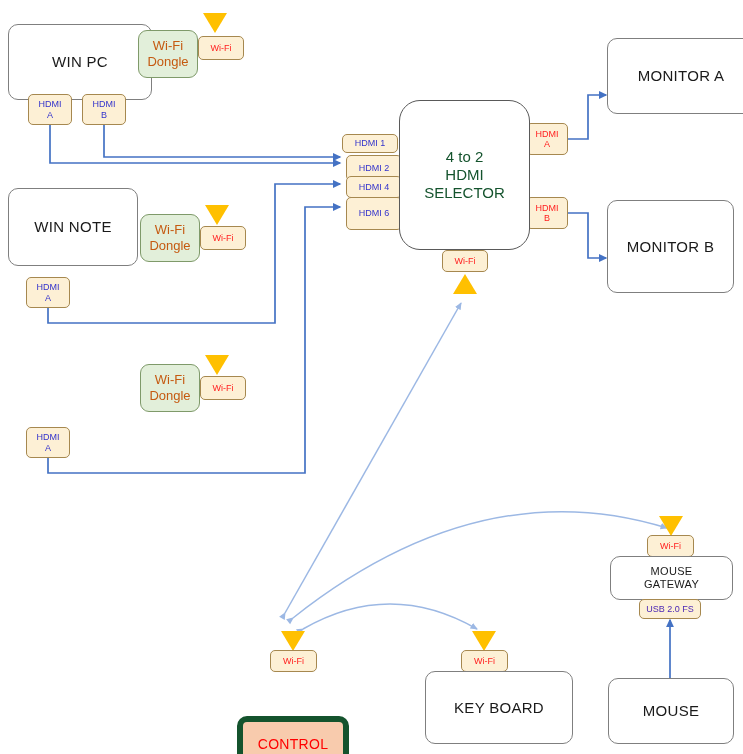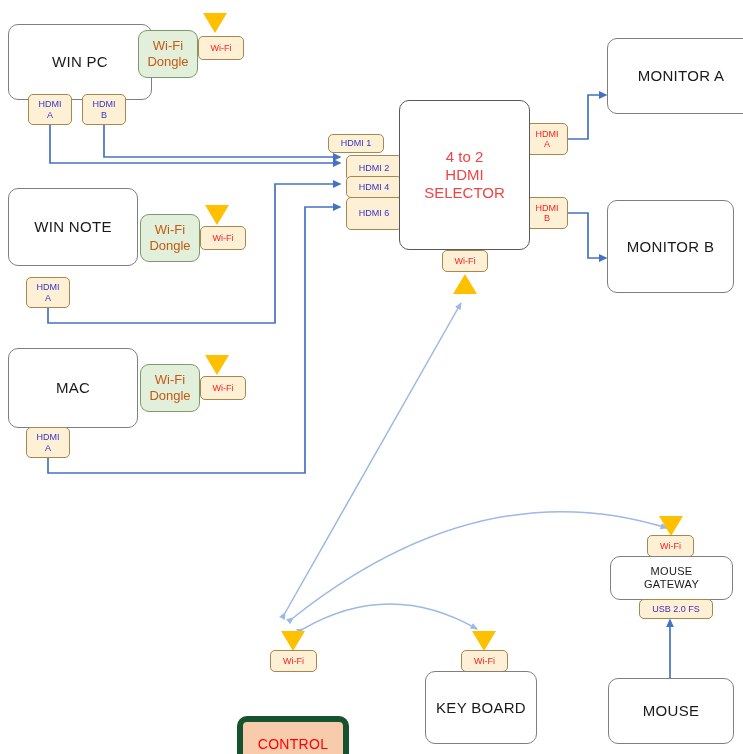--- a/index.html
+++ b/index.html
@@ -13,22 +13,22 @@
 
   
   .device{background:#ffffff;border:1px solid #7f7f7f;border-radius:10px;
           font-size:15px;color:#1a1a1a;letter-spacing:.3px;}
   .device.small-text{font-size:11px;}
 
   
   .device.accent{background:#f8cbad;border:6px solid #14532d;color:#ff0000;font-size:14px;margin-top:45px;}
 
   
-  .selector{background:#ffffff;border:1px solid #595959;border-radius:10px;
-            font-size:15px;color:#ef4444;z-index:3;}
+  .selector{background:#ffffff;border:1px solid #595959;border-radius:21px;
+            font-size:15px;color:#14532d;z-index:3;}
 
   
   .port{background:#fdf0d5;border:1px solid #a6884f;border-radius:5px;
         font-size:9px;line-height:1.15;}
   .port.blue{color:#3333cc;}
   .port.red{color:#ff2020;}
   .port.purple{color:#4b27b5;}
 
   
   .dongle{background:#e2efda;border:1px solid #7f9a6a;border-radius:9px;
@@ -114,43 +114,40 @@
   </div>
   <div class="antenna" style="left:205px;top:205px;"></div>
   <div class="node port red" style="left:200px;top:226px;width:46px;height:24px;">
     <span>Wi-Fi</span>
   </div>
   <div class="node port blue" style="left:26px;top:277px;width:44px;height:31px;">
     <span class="lbl">HDMI
 A</span>
   </div>
 
-  <div class="node device" style="left:8px;top:348px;width:130px;height:80px;">
-    <span class="lbl">MAC</span>
-  </div>
   <div class="node dongle" style="left:140px;top:364px;width:60px;height:48px;">
     <span class="lbl">Wi-Fi
 Dongle</span>
   </div>
   <div class="antenna" style="left:205px;top:355px;"></div>
   <div class="node port red" style="left:200px;top:376px;width:46px;height:24px;">
     <span>Wi-Fi</span>
   </div>
   <div class="node port blue" style="left:26px;top:427px;width:44px;height:31px;">
     <span class="lbl">HDMI
 A</span>
   </div>
 
   <div class="node selector" style="left:399px;top:100px;width:131px;height:150px;">
     <span class="lbl">4 to 2
 HDMI
 SELECTOR</span>
   </div>
 
-  <div class="node port blue" style="left:328px;top:134px;width:56px;height:19px;">
+  <div class="node port blue" style="left:342px;top:134px;width:56px;height:19px;">
     <span>HDMI 1</span>
   </div>
   <div class="node port blue" style="left:346px;top:155px;width:56px;height:26px;">
     <span>HDMI 2</span>
   </div>
   <div class="node port blue" style="left:346px;top:176px;width:56px;height:22px;">
     <span>HDMI 4</span>
   </div>
   <div class="node port blue" style="left:346px;top:197px;width:56px;height:33px;">
     <span>HDMI 6</span>
@@ -183,33 +180,33 @@
   </div>
   <div class="node device accent" style="left:237px;top:671px;width:112px;height:73px;">
     <span class="lbl">CONTROL
 CONSOL BOX</span>
   </div>
 
   <div class="antenna" style="left:472px;top:631px;"></div>
   <div class="node port red" style="left:461px;top:650px;width:47px;height:22px;">
     <span>Wi-Fi</span>
   </div>
-  <div class="node device" style="left:425px;top:671px;width:112px;height:73px;">
+  <div class="node device" style="left:425px;top:671px;width:148px;height:73px;">
     <span class="lbl">KEY BOARD</span>
   </div>
 
   <div class="antenna" style="left:659px;top:516px;"></div>
   <div class="node port red" style="left:647px;top:535px;width:47px;height:22px;">
     <span>Wi-Fi</span>
   </div>
   <div class="node device small-text" style="left:610px;top:556px;width:123px;height:44px;">
     <span class="lbl">MOUSE
 GATEWAY</span>
   </div>
-  <div class="node port purple" style="left:639px;top:599px;width:74px;height:20px;">
+  <div class="node port purple" style="left:639px;top:599px;width:62px;height:20px;">
     <span>USB 2.0 FS</span>
   </div>
 
   <div class="node device" style="left:608px;top:678px;width:126px;height:66px;">
     <span class="lbl">MOUSE</span>
   </div>
 
 </div>
 
 </body></html>

